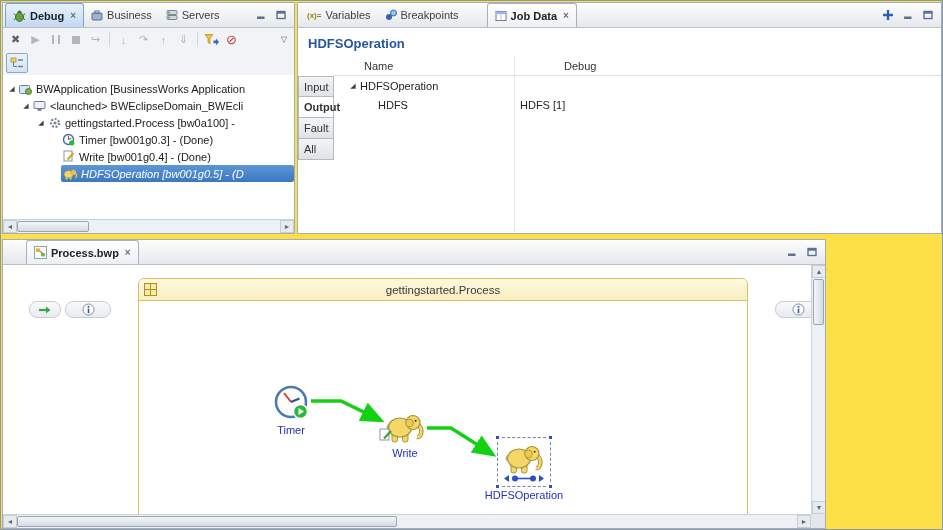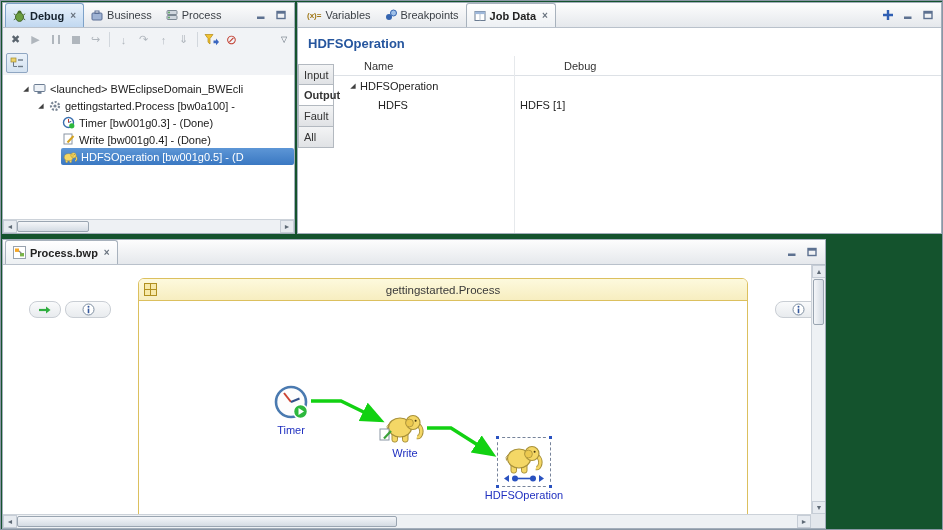--- a/index.html
+++ b/index.html
@@ -1,28 +1,28 @@
 <!DOCTYPE html>
 <html><head>
 <meta charset="utf-8">
 <style>
   * { box-sizing: border-box; margin: 0; padding: 0; }
   html,body { background:#dfe2e7; }
   body { font-family:"Liberation Sans", sans-serif; font-size:11px; color:#222; }
-  .app { position:relative; width:943px; height:530px; background:#14532d; border:1px solid #8a97a5; overflow:hidden; }
+  .app { position:relative; width:943px; height:530px; background:#fde047; border:1px solid #8a97a5; overflow:hidden; }
 
   .panel { position:absolute; border:1px solid #a3aebb; background:#f3f5f7; display:flex; flex-direction:column; overflow:hidden; }
   .debug-panel  { left:1px;  top:1px;  width:293px; height:232px; }
   .data-panel   { left:296px; top:1px; width:645px; height:232px; }
   .bottom-panel { left:1px;  top:238px; width:824px; height:290px; }
 
   .tabbar { height:25px; flex:none; display:flex; align-items:flex-end; background:linear-gradient(#fdfdfd,#e5e8ec); border-bottom:1px solid #b9c1cb; padding-left:2px; }
   .tab { display:flex; align-items:center; gap:4px; height:24px; padding:0 7px; color:#3a3f45; white-space:nowrap; }
   .tab.sel-focus { background:linear-gradient(#e9f2fc,#c1d8f0); border:1px solid #7da2c9; border-bottom:none; border-radius:3px 3px 0 0; font-weight:bold; color:#16222e; }
-  .tab.sel { background:linear-gradient(#ffffff,#edf0f3); border:1px solid #a8b2bd; border-bottom:none; border-radius:3px 3px 0 0; font-weight:bold; color:#222; }
+  .tab.sel { background:linear-gradient(#ffffff,#edf0f3); border:1px solid #a8b2bd; border-bottom:none; border-radius:3px 3px 0 0; font-weight:bold; color:#222;margin-left:21px; }
   .close { color:#68727e; font-size:10px; margin-left:2px; line-height:10px; }
   .win-btns { margin-left:auto; display:flex; align-items:center; gap:4px; padding:0 5px; height:100%; }
   .win-btn { width:16px; height:15px; display:flex; align-items:center; justify-content:center; }
 
   
   .toolbar { height:23px; flex:none; display:flex; align-items:center; gap:1px; padding:1px 3px; background:#f1f3f6; }
   .tbtn { width:19px; height:19px; display:flex; align-items:center; justify-content:center; font-size:11px; color:#b0b6bd; }
   .tbtn.dark { color:#5a646e; }
   .tbtn.red { color:#c0392b; font-size:13px; }
   .tsep { width:1px; height:15px; background:#d2d7dd; margin:0 3px; }
@@ -30,34 +30,34 @@
   .toolbar2 { height:24px; flex:none; display:flex; align-items:center; padding:1px 3px; background:#f1f3f6; }
   .toggle-btn { width:22px; height:20px; border:1px solid #8fa6c2; background:linear-gradient(#eaf1f9,#d4e2f1); border-radius:2px; display:flex; align-items:center; justify-content:center; }
   .pause { width:8px; height:9px; border-left:2.5px solid #b0b6bd; border-right:2.5px solid #b0b6bd; }
   .sq { width:8px; height:8px; background:#b0b6bd; }
 
   
   .tree { flex:1; background:#fff; overflow:hidden; padding-top:5px; }
   .tree-row { height:17px; display:flex; align-items:center; white-space:nowrap; color:#1a1a1a; }
   .tw { width:12px; flex:none; text-align:center; font-size:7px; color:#404040; }
   .ticon { width:15px; height:14px; flex:none; margin-right:3px; display:inline-flex; align-items:center; justify-content:center; }
-  .hl { display:inline-flex; align-items:center; height:17px; padding:0 2px; border-radius:2px; }
+  .hl { display:inline-flex; align-items:center; height:17px; padding:0 2px; border-radius:2px;font-style:italic; }
   .hl.sel { flex:1; background:linear-gradient(#5d96d6,#3a78c2); color:#fff; }
 
   
   .hscroll { height:14px; flex:none; display:flex; background:#eef1f4; border-top:1px solid #ccd2d9; }
   .sarrow { width:14px; height:13px; flex:none; font-size:7px; color:#5f6a76; display:flex; align-items:center; justify-content:center; background:#e7ebf0; border:1px solid #c6cdd6; }
   .sthumb { height:11px; margin:1px 0; background:linear-gradient(#f4f6f9,#d4dbe3); border:1px solid #9aa5b1; border-radius:2px; flex:none; }
   .strack { flex:1; }
 
   
   .dp-body { flex:1; background:#fff; display:flex; flex-direction:column; overflow:hidden; }
   .dp-title { padding:8px 10px 5px; font-size:13px; font-weight:bold; color:#26569e; }
   .dp-main { flex:1; display:flex; align-items:flex-start; overflow:hidden; }
-  .side-tabs { width:36px; flex:none; margin-top:8px; }
+  .side-tabs { width:36px; flex:none; margin-top:20px; }
   .side-tab { height:21px; line-height:20px; padding-left:5px; background:linear-gradient(#f3f4f5,#e0e2e5); border:1px solid #b3b9c0; border-top:none; color:#333; }
   .side-tab:first-child { border-top:1px solid #b3b9c0; }
   .side-tab.active { background:#fff; font-weight:bold; }
   .dtable { flex:1; align-self:stretch; position:relative; overflow:hidden; }
   .dt-divider { position:absolute; left:180px; top:0; bottom:0; width:1px; background:#e6e9ec; }
   .dt-header { height:20px; display:flex; align-items:center; border-bottom:1px solid #dde1e6; color:#333;gap:44px; }
   .dt-hname { width:180px; flex:none; padding-left:30px; }
   .dt-hvalue { flex:1; padding-left:6px; }
   .dt-row { height:19px; display:flex; align-items:center; }
   .dt-name { width:180px; flex:none; white-space:nowrap; overflow:hidden; display:flex; align-items:center; }
@@ -127,21 +127,21 @@
           </svg>
         <span>Business</span>
       </div>
       <div class="tab">
         <svg width="12" height="12">
             <rect x="1" y="1.5" width="10" height="4" rx="1" fill="#cfd6de" stroke="#7c8894"></rect>
             <rect x="1" y="6.5" width="10" height="4" rx="1" fill="#cfd6de" stroke="#7c8894"></rect>
             <circle cx="3" cy="3.5" r="0.9" fill="#52a352"></circle>
             <circle cx="3" cy="8.5" r="0.9" fill="#52a352"></circle>
           </svg>
-        <span>Process</span>
+        <span>Servers</span>
       </div>
       <div class="win-btns">
         <span class="win-btn">
             <svg width="10" height="10">
               <rect x="1" y="6.5" width="7.5" height="2.5" fill="#5d7190"></rect>
             </svg>
           </span>
         <span class="win-btn">
             <svg width="10" height="10">
               <rect x="1" y="1.5" width="8" height="7" fill="none" stroke="#5d7190" stroke-width="1.4"></rect>
@@ -183,20 +183,30 @@
             <rect x="1" y="1" width="5" height="4" fill="#ecd26a" stroke="#a08a2e" stroke-width="0.7"></rect>
             <line x1="8" y1="3" x2="13" y2="3" stroke="#6c7987" stroke-width="1.4"></line>
             <line x1="3.5" y1="5" x2="3.5" y2="9.5" stroke="#6c7987"></line>
             <line x1="3.5" y1="9.5" x2="7" y2="9.5" stroke="#6c7987"></line>
             <line x1="8" y1="9.5" x2="13" y2="9.5" stroke="#6c7987" stroke-width="1.4"></line>
           </svg>
       </span>
     </div>
 
     <div class="tree">
+      <div class="tree-row" style="padding-left:3px">
+        <span class="tw">◢</span>
+        <span class="ticon">
+            <svg width="13" height="12">
+              <rect x="0.5" y="2.5" width="10" height="8" rx="1" fill="#d9e6f6" stroke="#5b7fae"></rect>
+              <circle cx="9.5" cy="8.5" r="3" fill="#7ab648" stroke="#4d7a2a"></circle>
+            </svg>
+          </span>
+        <span>BWApplication [BusinessWorks Application</span>
+      </div>
       <div class="tree-row" style="padding-left:17px">
         <span class="tw">◢</span>
         <span class="ticon">
             <svg width="13" height="12">
               <rect x="1" y="1.5" width="11" height="7" rx="1" fill="#eef2f7" stroke="#6b7c92"></rect>
               <rect x="4.5" y="9" width="4" height="1.8" fill="#6b7c92"></rect>
             </svg>
           </span>
         <span>&lt;launched&gt; BWEclipseDomain_BWEcli</span>
       </div>

